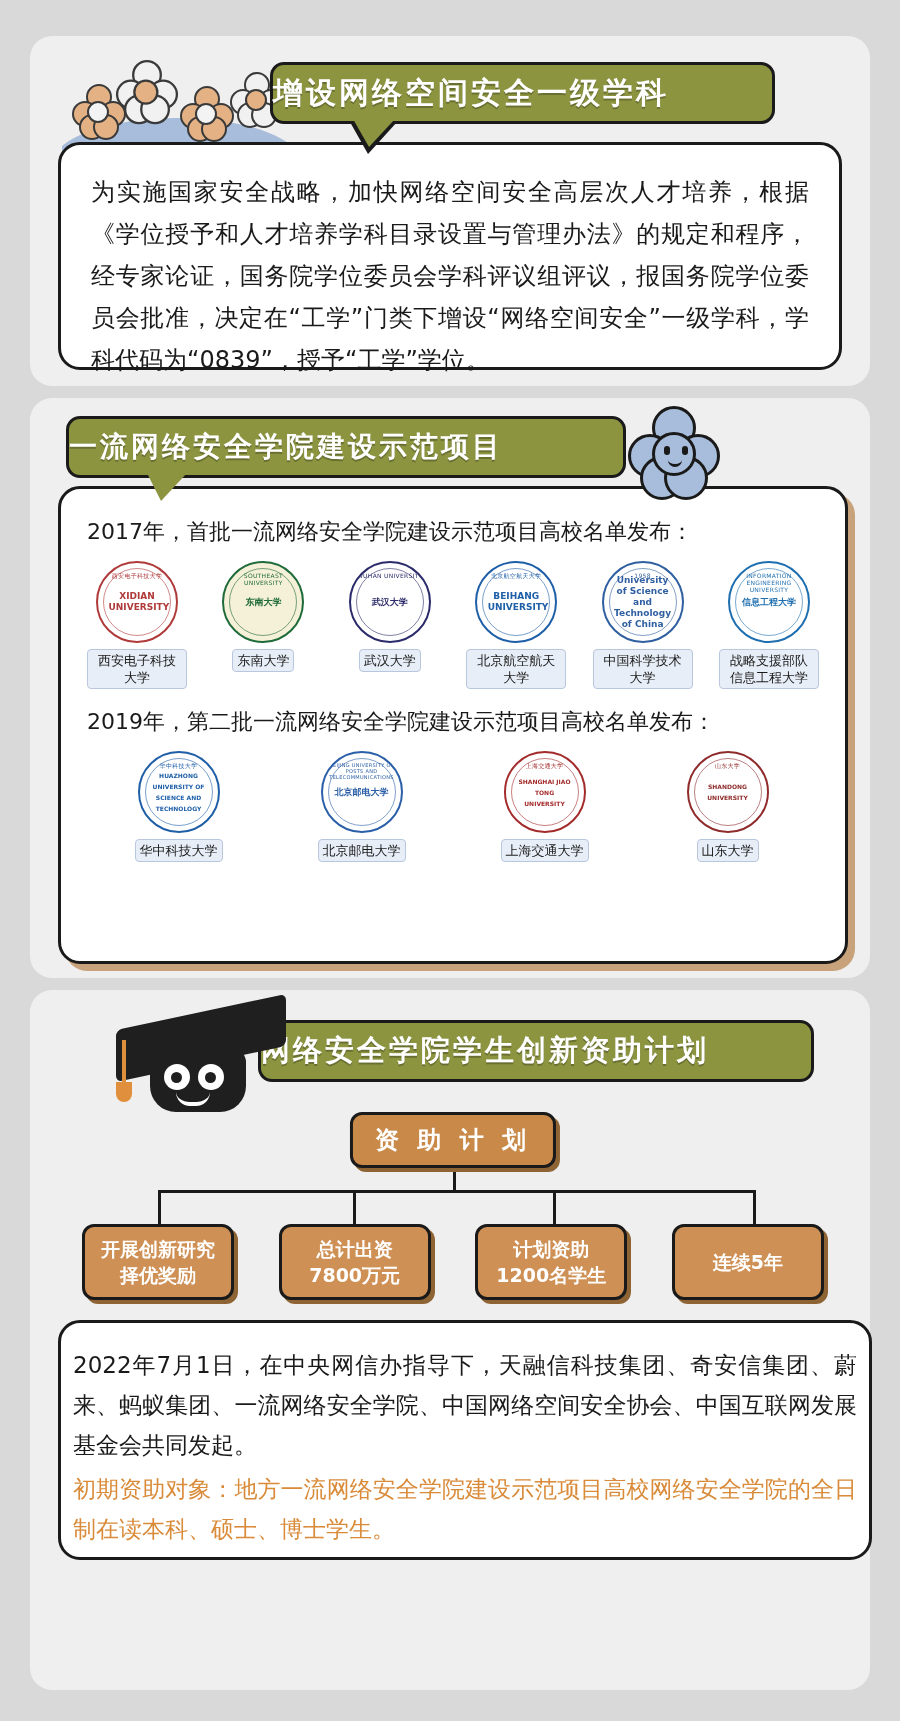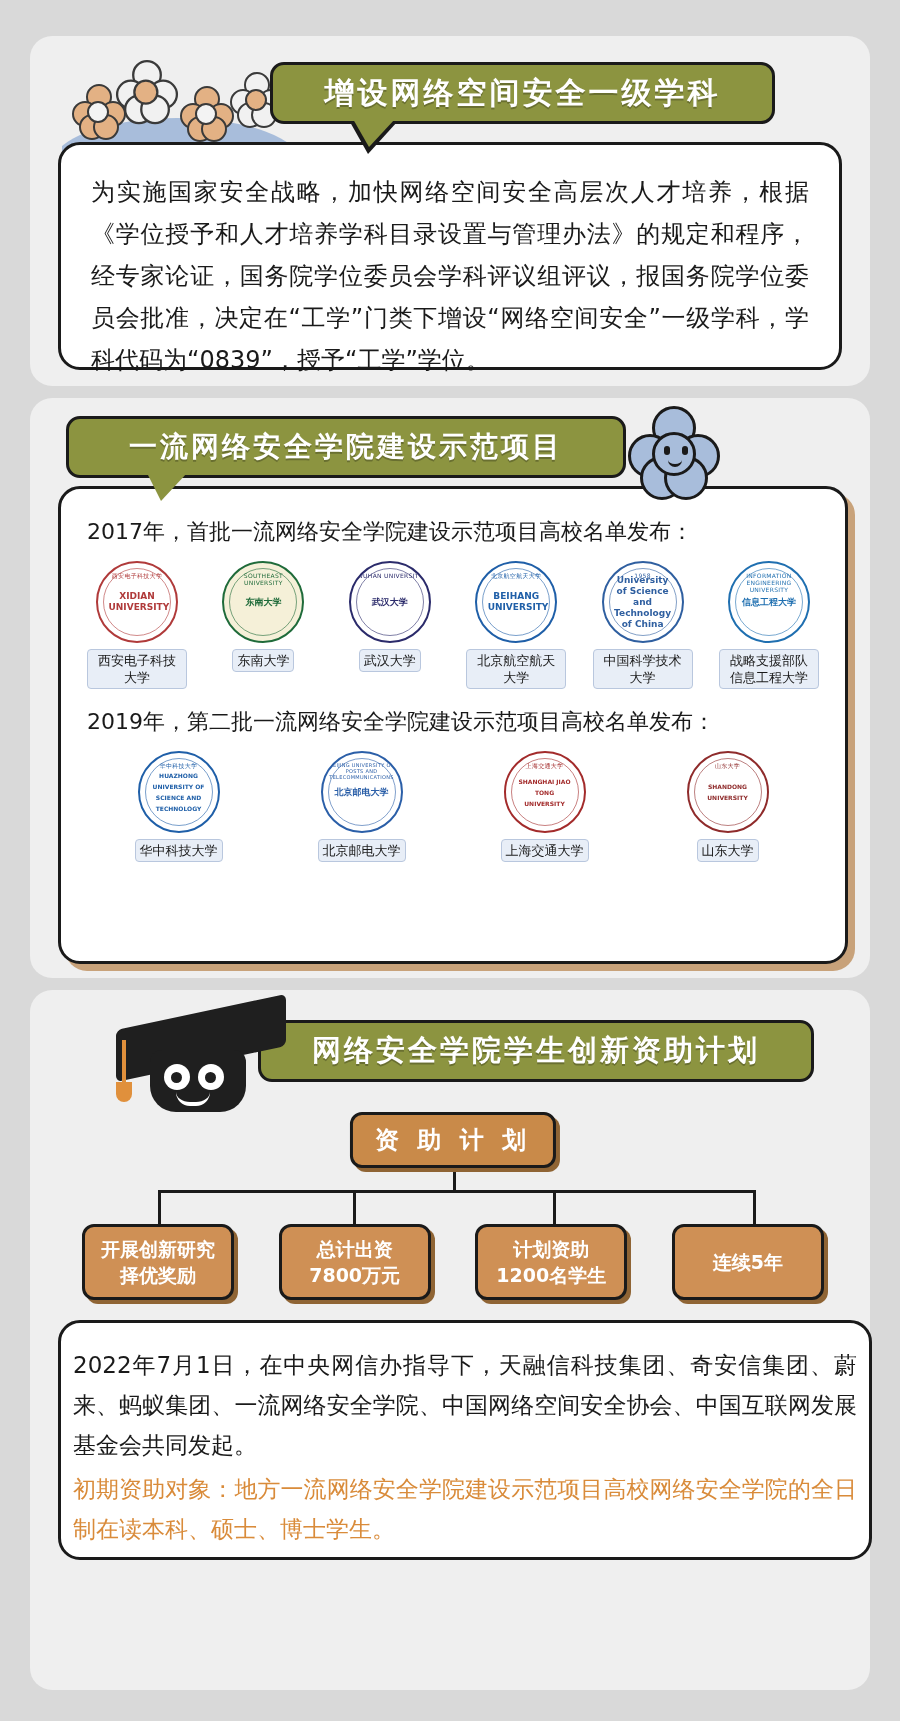--- a/index.html
+++ b/index.html
@@ -39,21 +39,21 @@
   .banner {
     position: absolute;
     background: #8c9440;
     border: 3px solid #1a1a1a;
     border-radius: 14px;
     color: #ffffff;
     font-weight: bold;
     letter-spacing: 3px;
     display: flex;
     align-items: center;
-    justify-content: center;
+    justify-content: flex-start;
     text-shadow: 0 2px 0 rgba(0,0,0,.25);
     z-index: 8;
   }
   .banner .tail {
     position: absolute;
     width: 0; height: 0;
   }
 
   
   #sec1 { top: 36px; height: 350px; }

